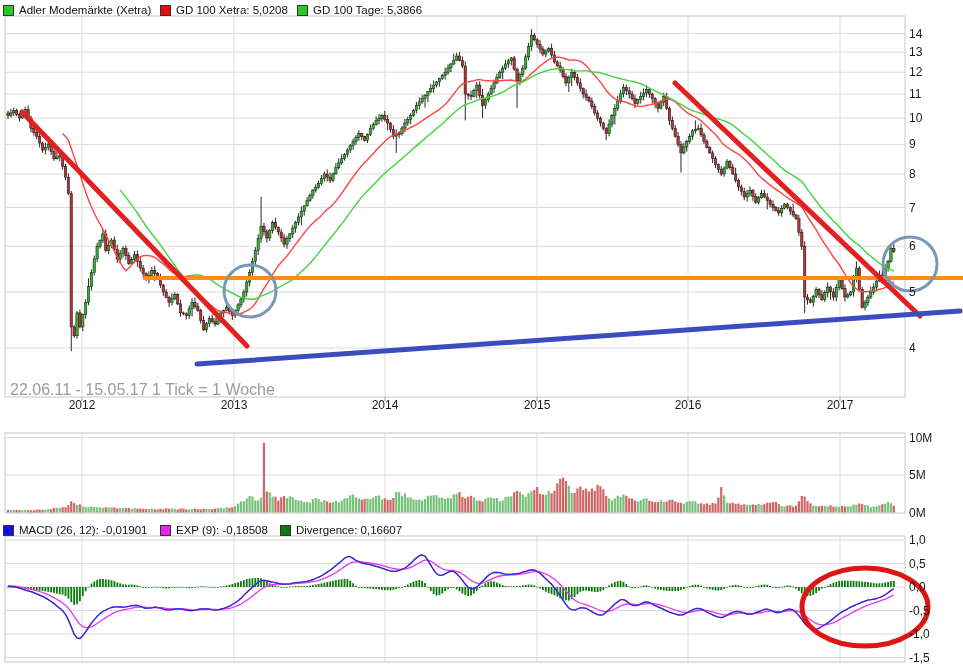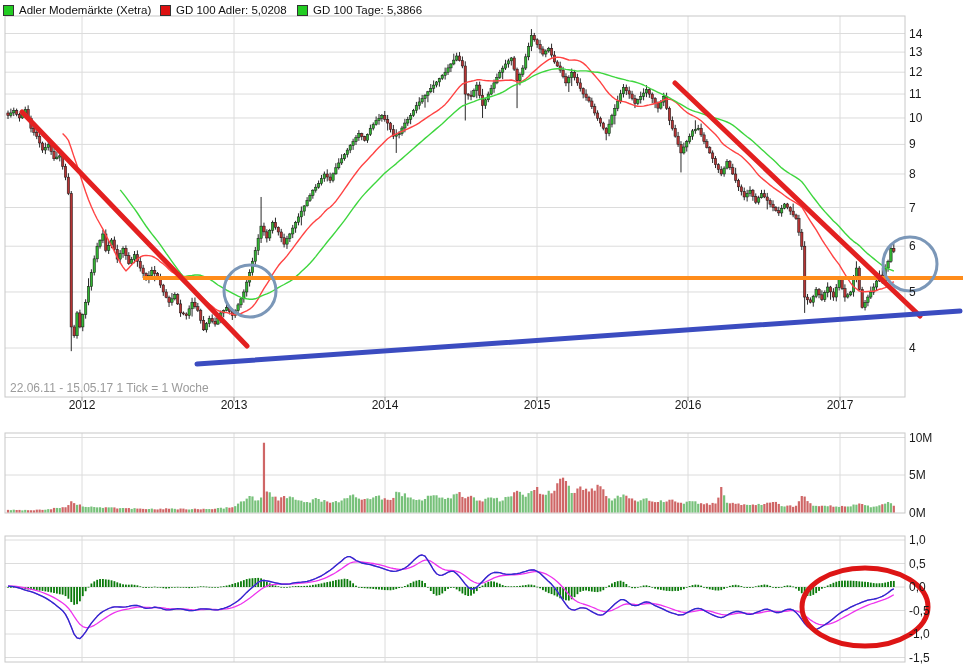--- a/index.html
+++ b/index.html
@@ -1,21 +1,21 @@
 <!DOCTYPE html>
 <html><head>
 <meta charset="utf-8">
 <style>
   html,body{margin:0;padding:0;background:#fff;}
   #stage{position:relative;width:963px;height:668px;background:#fff;overflow:hidden;
          font-family:"Liberation Sans",sans-serif;}
   .legend-row{position:absolute;left:0;width:963px;height:15px;font-size:11.5px;color:#111;}
   .legend-item{position:absolute;top:0;display:flex;align-items:flex-end;height:15px;white-space:nowrap;}
   .swatch{display:inline-block;width:9px;height:9px;border:1px solid #333;margin-right:5px;}
-  .info-text{position:absolute;left:10px;top:381px;font-size:12px;color:#9b9b9b;}
+  .info-text{position:absolute;left:10px;top:381px;font-size:16px;color:#9b9b9b;}
   svg{position:absolute;left:0;top:0;}
   text{font-family:"Liberation Sans",sans-serif;}
 </style>
 </head>
 <body>
 
 <div id="stage">
 
   <svg id="chart-canvas" width="963" height="668" viewBox="0 0 963 668">
       <g>
@@ -1366,24 +1366,38 @@
       </g>
     </svg>
 
   <div class="legend-row" style="top:1px">
     <div class="legend-item" style="left:3px">
       <span class="swatch" style="background-color: rgb(34, 204, 34);"></span>
       <span>Adler Modemärkte (Xetra)</span>
     </div>
     <div class="legend-item" style="left:160px">
       <span class="swatch" style="background-color: rgb(221, 17, 17);"></span>
-      <span>GD 100 Adler: 5,0208</span>
+      <span>GD 100 Xetra: 5,0208</span>
     </div>
     <div class="legend-item" style="left:297px">
       <span class="swatch" style="background-color: rgb(34, 204, 34);"></span>
       <span>GD 100 Tage: 5,3866</span>
     </div>
   </div>
 
   <div class="info-text">22.06.11 - 15.05.17   1 Tick = 1 Woche</div>
 
 
+  <div class="legend-row" style="top:521px">
+    <div class="legend-item" style="left:3px">
+      <span class="swatch" style="background-color: rgb(17, 17, 221);"></span>
+      <span>MACD (26, 12): -0,01901</span>
+    </div>
+    <div class="legend-item" style="left:160px">
+      <span class="swatch" style="background-color: rgb(238, 34, 238);"></span>
+      <span>EXP (9): -0,18508</span>
+    </div>
+    <div class="legend-item" style="left:280px">
+      <span class="swatch" style="background-color: rgb(10, 122, 10);"></span>
+      <span>Divergence: 0,16607</span>
+    </div>
+  </div>
 </div>
 
 </body></html>

